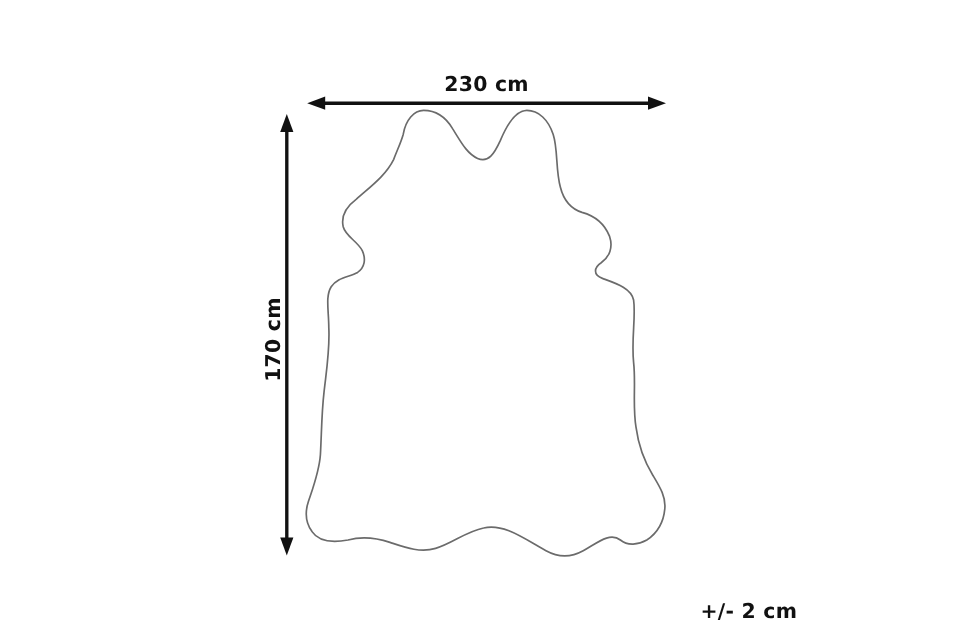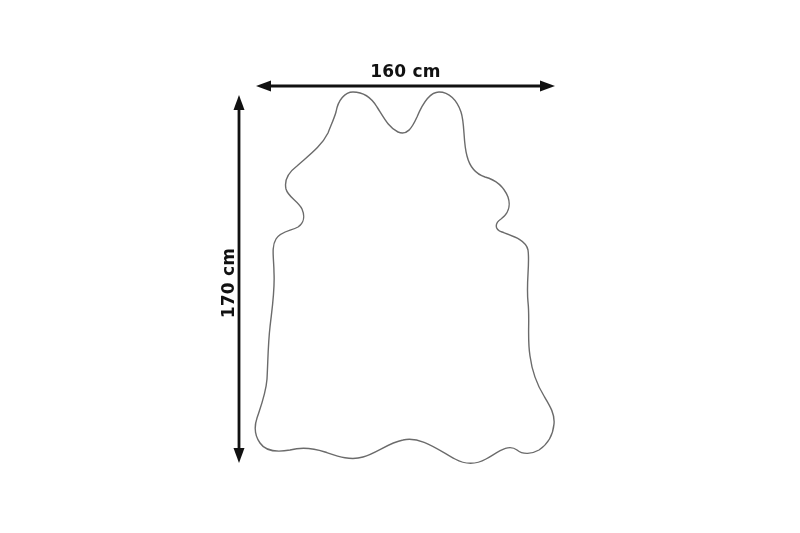--- a/index.html
+++ b/index.html
@@ -123,18 +123,19 @@
       <polygon class="dim-head" points="555,86 540,80.5 540,91.5"></polygon>
     </g>
 
     <g>
       <line class="dim-line" x1="239" y1="107" x2="239" y2="451"></line>
       <polygon class="dim-head" points="239,95 233.5,110 244.5,110"></polygon>
       <polygon class="dim-head" points="239,463 233.5,448 244.5,448"></polygon>
     </g>
   </svg>
 
-  <div class="label width-label">160 cm</div>
+  <div class="label width-label">230 cm</div>
 
   <div class="label height-label">170 cm</div>
 
+  <div class="label tolerance-label">+/- 2 cm</div>
 
 </div>
 
 </body></html>

